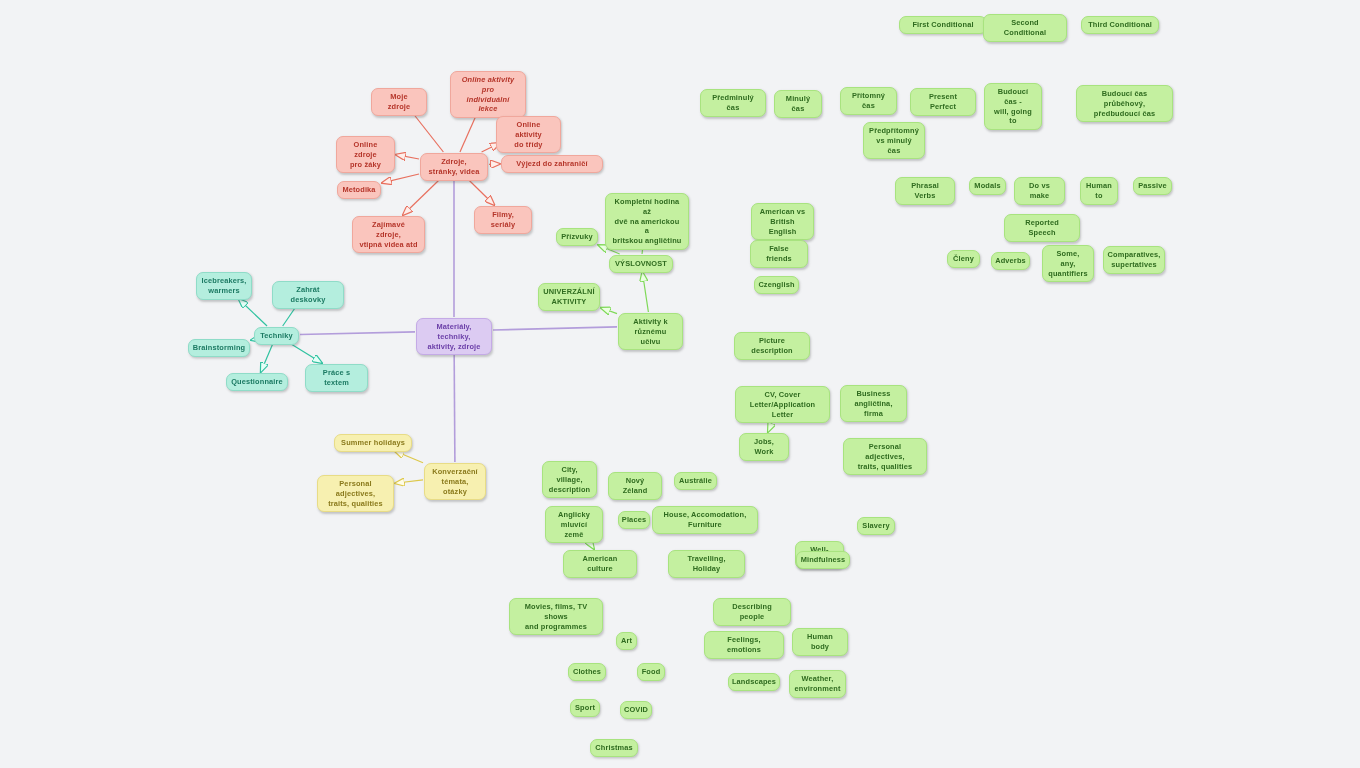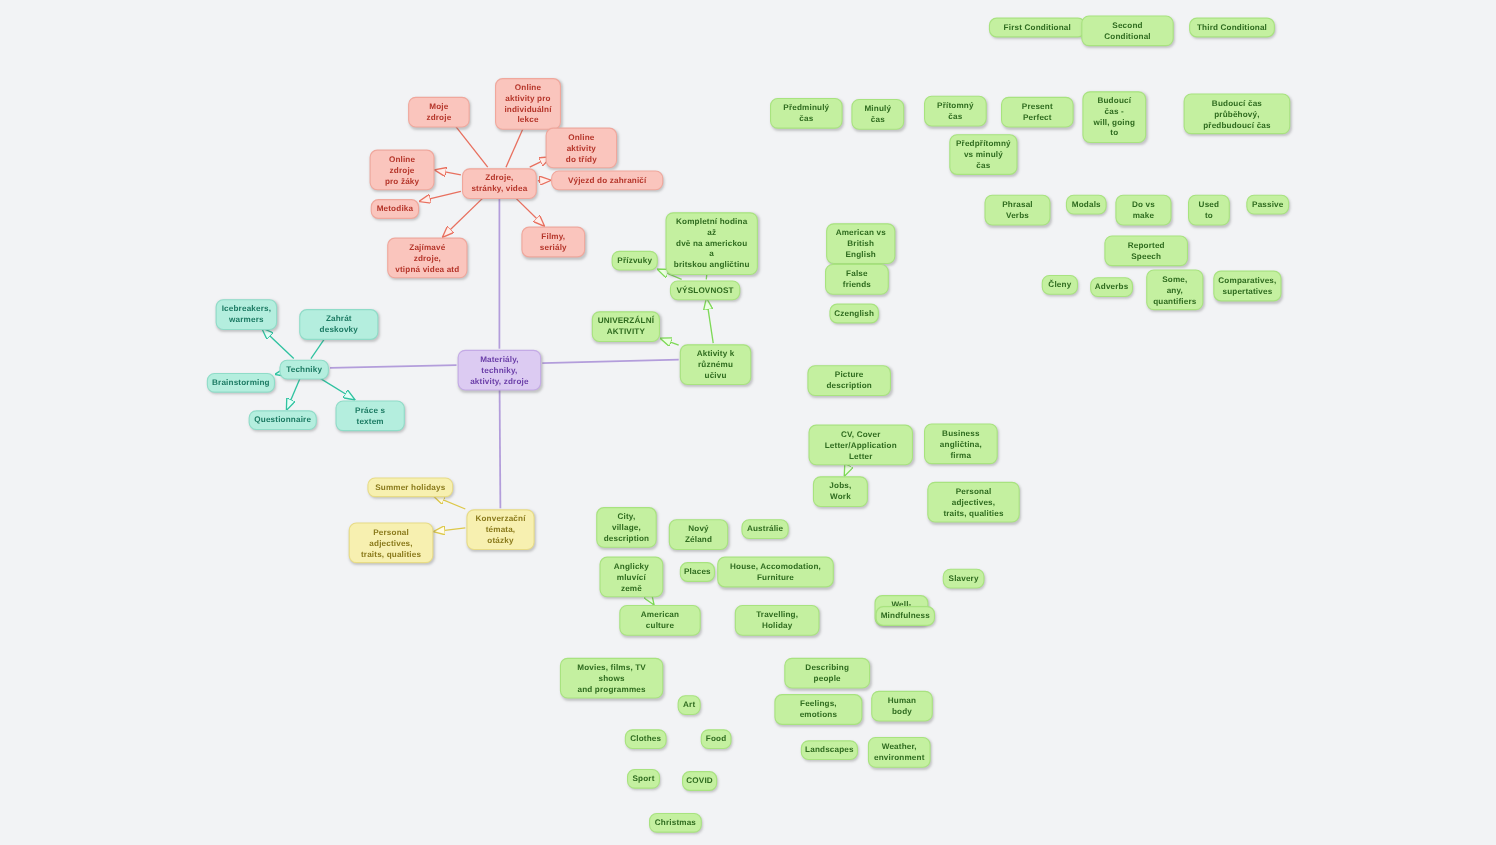--- a/index.html
+++ b/index.html
@@ -93,21 +93,21 @@
         <line x1="776.3333333333334" y1="413" x2="767.9642857142857" y2="432" stroke="#7ed957" stroke-width="1.2" marker-end="url(#ar-green)"></line>
         <line x1="583.3333333333334" y1="533" x2="594" y2="549" stroke="#7ed957" stroke-width="1.2" marker-end="url(#ar-green)"></line>
       </g>
   </svg>
   <div id="node-layer">
       <div class="node c-purple" style="left: 416px; top: 318px; width: 76px; min-height: 26px;">Materiály, techniky,
 aktivity, zdroje</div>
       <div class="node c-red" style="left: 420px; top: 153px; width: 68px; min-height: 25px;">Zdroje,
 stránky, videa</div>
       <div class="node c-red" style="left: 371px; top: 88px; width: 56px; min-height: 15px;">Moje zdroje</div>
-      <div class="node c-red" style="left: 450px; top: 71px; width: 60px; min-height: 26px;">Online aktivity pro
+      <div class="node c-red" style="left: 450px; top: 71px; width: 76px; min-height: 26px; font-style: italic;">Online aktivity pro
 individuální lekce</div>
       <div class="node c-red" style="left: 496px; top: 116px; width: 65px; min-height: 26px;">Online aktivity
 do třídy</div>
       <div class="node c-red" style="left: 501px; top: 155px; width: 102px; min-height: 15px;">Výjezd do zahraničí</div>
       <div class="node c-red" style="left: 474px; top: 206px; width: 58px; min-height: 15px;">Filmy, seriály</div>
       <div class="node c-red" style="left: 352px; top: 216px; width: 73px; min-height: 26px;">Zajímavé zdroje,
 vtipná videa atd</div>
       <div class="node c-red" style="left: 337px; top: 181px; width: 44px; min-height: 15px;">Metodika</div>
       <div class="node c-red" style="left: 336px; top: 136px; width: 59px; min-height: 26px;">Online zdroje
 pro žáky</div>
@@ -141,21 +141,21 @@
       <div class="node c-green" style="left: 1076px; top: 85px; width: 97px; min-height: 26px;">Budoucí čas průběhový,
 předbudoucí čas</div>
       <div class="node c-green" style="left: 863px; top: 122px; width: 62px; min-height: 26px;">Předpřítomný
 vs minulý čas</div>
       <div class="node c-green" style="left: 899px; top: 16px; width: 88px; min-height: 16px;">First Conditional</div>
       <div class="node c-green" style="left: 983px; top: 14px; width: 84px; min-height: 16px;">Second Conditional</div>
       <div class="node c-green" style="left: 1081px; top: 16px; width: 78px; min-height: 16px;">Third Conditional</div>
       <div class="node c-green" style="left: 895px; top: 177px; width: 60px; min-height: 15px;">Phrasal Verbs</div>
       <div class="node c-green" style="left: 969px; top: 177px; width: 37px; min-height: 15px;">Modals</div>
       <div class="node c-green" style="left: 1014px; top: 177px; width: 51px; min-height: 15px;">Do vs make</div>
-      <div class="node c-green" style="left: 1080px; top: 177px; width: 38px; min-height: 15px;">Used to</div>
+      <div class="node c-green" style="left: 1080px; top: 177px; width: 38px; min-height: 15px;">Human to</div>
       <div class="node c-green" style="left: 1133px; top: 177px; width: 39px; min-height: 15px;">Passive</div>
       <div class="node c-green" style="left: 1004px; top: 214px; width: 76px; min-height: 15px;">Reported Speech</div>
       <div class="node c-green" style="left: 947px; top: 250px; width: 33px; min-height: 16px;">Členy</div>
       <div class="node c-green" style="left: 991px; top: 252px; width: 39px; min-height: 15px;">Adverbs</div>
       <div class="node c-green" style="left: 1042px; top: 245px; width: 52px; min-height: 26px;">Some, any,
 quantifiers</div>
       <div class="node c-green" style="left: 1103px; top: 246px; width: 62px; min-height: 26px;">Comparatives,
 supertatives</div>
       <div class="node c-green" style="left: 751px; top: 203px; width: 63px; min-height: 26px;">American vs
 British English</div>

